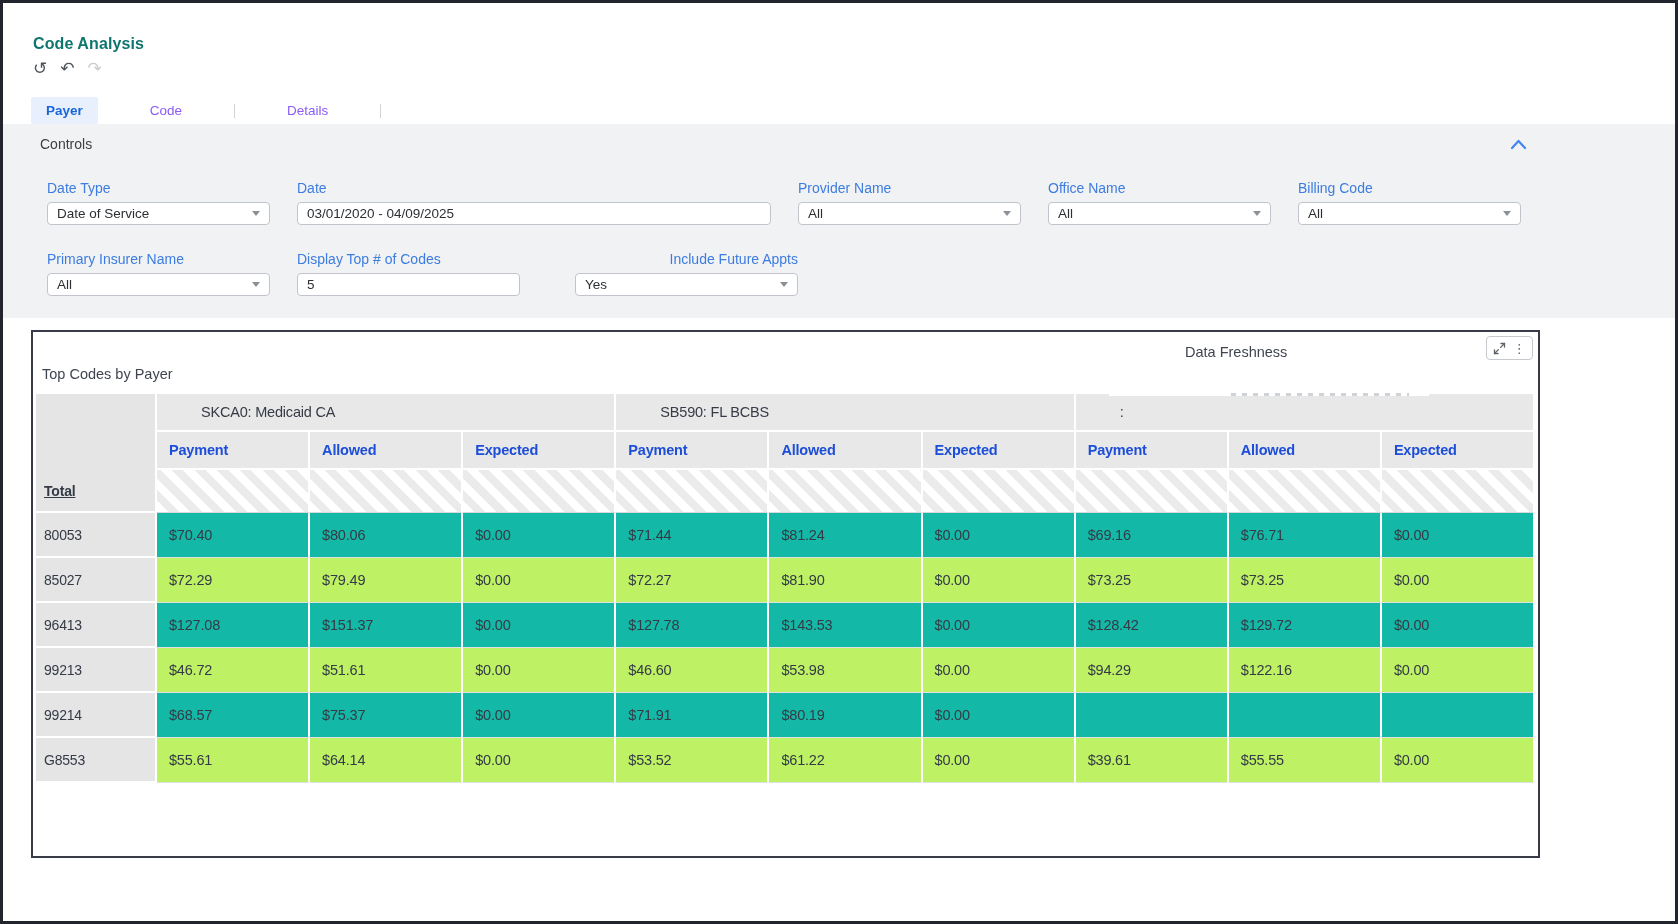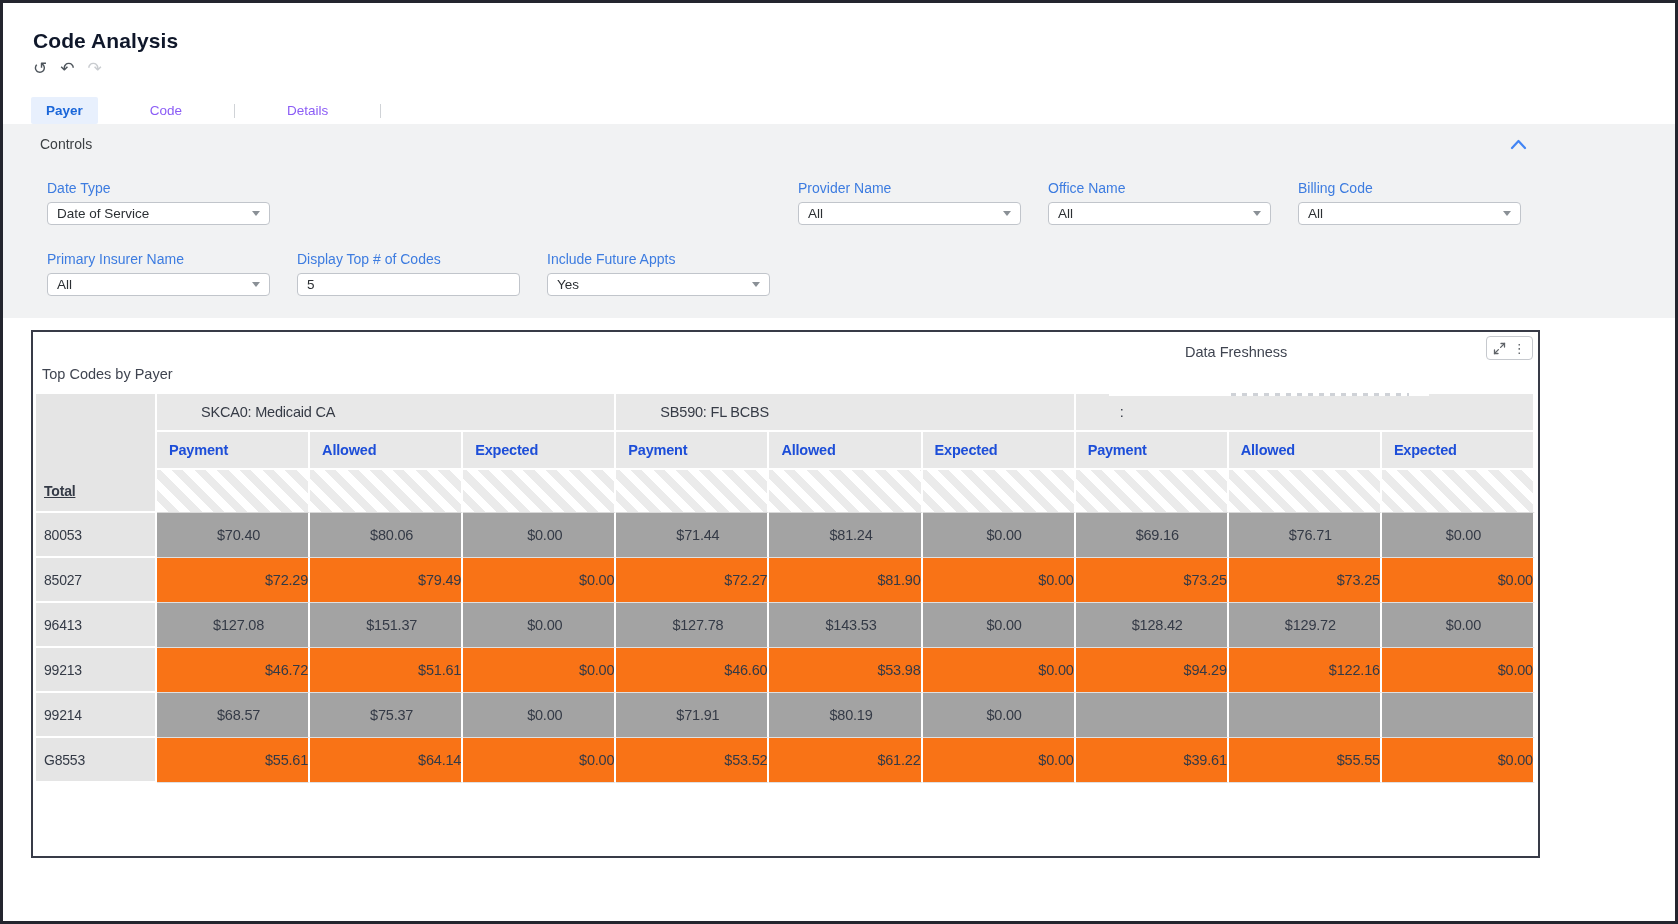--- a/index.html
+++ b/index.html
@@ -7,22 +7,22 @@
   body {
     width: 1678px; height: 924px;
     font-family: "Liberation Sans", "DejaVu Sans", sans-serif;
     position: relative;
     border: 3px solid #23252e;
     overflow: hidden;
     color: #202124;
   }
   
   .page-title {
-    position: absolute; left: 30px; top: 26px;
-    font-size: 21px; font-weight: 600; color: #0f172a; letter-spacing: .1px;
+    position: absolute; left: 30px; top: 32px;
+    font-size: 16px; font-weight: 600; color: #0f766e; letter-spacing: .1px;
   }
   .toolbar { position: absolute; left: 30px; top: 57px; display: flex; gap: 13px; align-items: center; }
   .tb-icon { font-size: 17px; line-height: 1; color: #4d545b; cursor: pointer; font-family: "DejaVu Sans", sans-serif; }
   .tb-icon.disabled { color: #c9ccd0; }
   
   .tabs { position: absolute; left: 28px; top: 94px; display: flex; align-items: center; height: 27px; gap: 37px; }
   .tab { font-size: 13.5px; color: #8b5cf6; padding: 6px 15px; cursor: pointer; }
   .tab.active { background: #e8f0fd; color: #1a66d9; font-weight: 700; border-radius: 2px; }
   .tab-divider { width: 1px; height: 14px; background: #d0d3d7; }
   
@@ -90,22 +90,22 @@
   }
   .tbl .rowhead.total { font-weight: 700; text-decoration: underline; }
   .tbl td.hatch {
     background: repeating-linear-gradient(45deg, #ffffff 0 8px, #ebebeb 8px 16px);
     border-right: 2px solid #fff; border-bottom: 1px solid #d9d9d9; height: 43px;
   }
   .tbl tr.datarow td {
     height: 45px; border-right: 2px solid #fff; border-bottom: 1px solid #e0e0e0;
   }
   .tbl tr.datarow th { height: 45px; }
-  .tbl tr.shade td { background: #a3a3a3; text-align: center; }
-  .tbl tr.plain td { background: #f97316; text-align: right; }
+  .tbl tr.shade td { background: #14b8a6; }
+  .tbl tr.plain td { background: #bef264; }
 </style>
 </head>
 <body>
 
 <div class="page-title">Code Analysis</div>
 
 <div class="toolbar">
   <span class="tb-icon">↺</span>
   <span class="tb-icon">↶</span>
   <span class="tb-icon disabled">↷</span>
@@ -127,20 +127,26 @@
     </svg>
   </div>
 
   <div class="field" style="left:44px; top:56px; width:223px;">
     <div class="field-label">Date Type</div>
     <div class="field-box">
       <span>Date of Service</span>
       <span class="caret"></span>
     </div>
   </div>
+  <div class="field" style="left:294px; top:56px; width:474px;">
+    <div class="field-label">Date</div>
+    <div class="field-box">
+      <input value="03/01/2020 - 04/09/2025" style="">
+    </div>
+  </div>
   <div class="field" style="left:795px; top:56px; width:223px;">
     <div class="field-label">Provider Name</div>
     <div class="field-box">
       <span>All</span>
       <span class="caret"></span>
     </div>
   </div>
   <div class="field" style="left:1045px; top:56px; width:223px;">
     <div class="field-label">Office Name</div>
     <div class="field-box">
@@ -162,21 +168,21 @@
       <span>All</span>
       <span class="caret"></span>
     </div>
   </div>
   <div class="field" style="left:294px; top:127px; width:223px;">
     <div class="field-label">Display Top # of Codes</div>
     <div class="field-box">
       <input value="5" style="">
     </div>
   </div>
-  <div class="field" style="left:544px; top:127px; width:223px;">
+  <div class="field" style="left:572px; top:127px; width:223px;text-align:right;">
     <div class="field-label">Include Future Appts</div>
     <div class="field-box">
       <span>Yes</span>
       <span class="caret"></span>
     </div>
   </div>
 </div>
 
 <div class="card">
   <div class="card-title">Top Codes by Payer</div>

